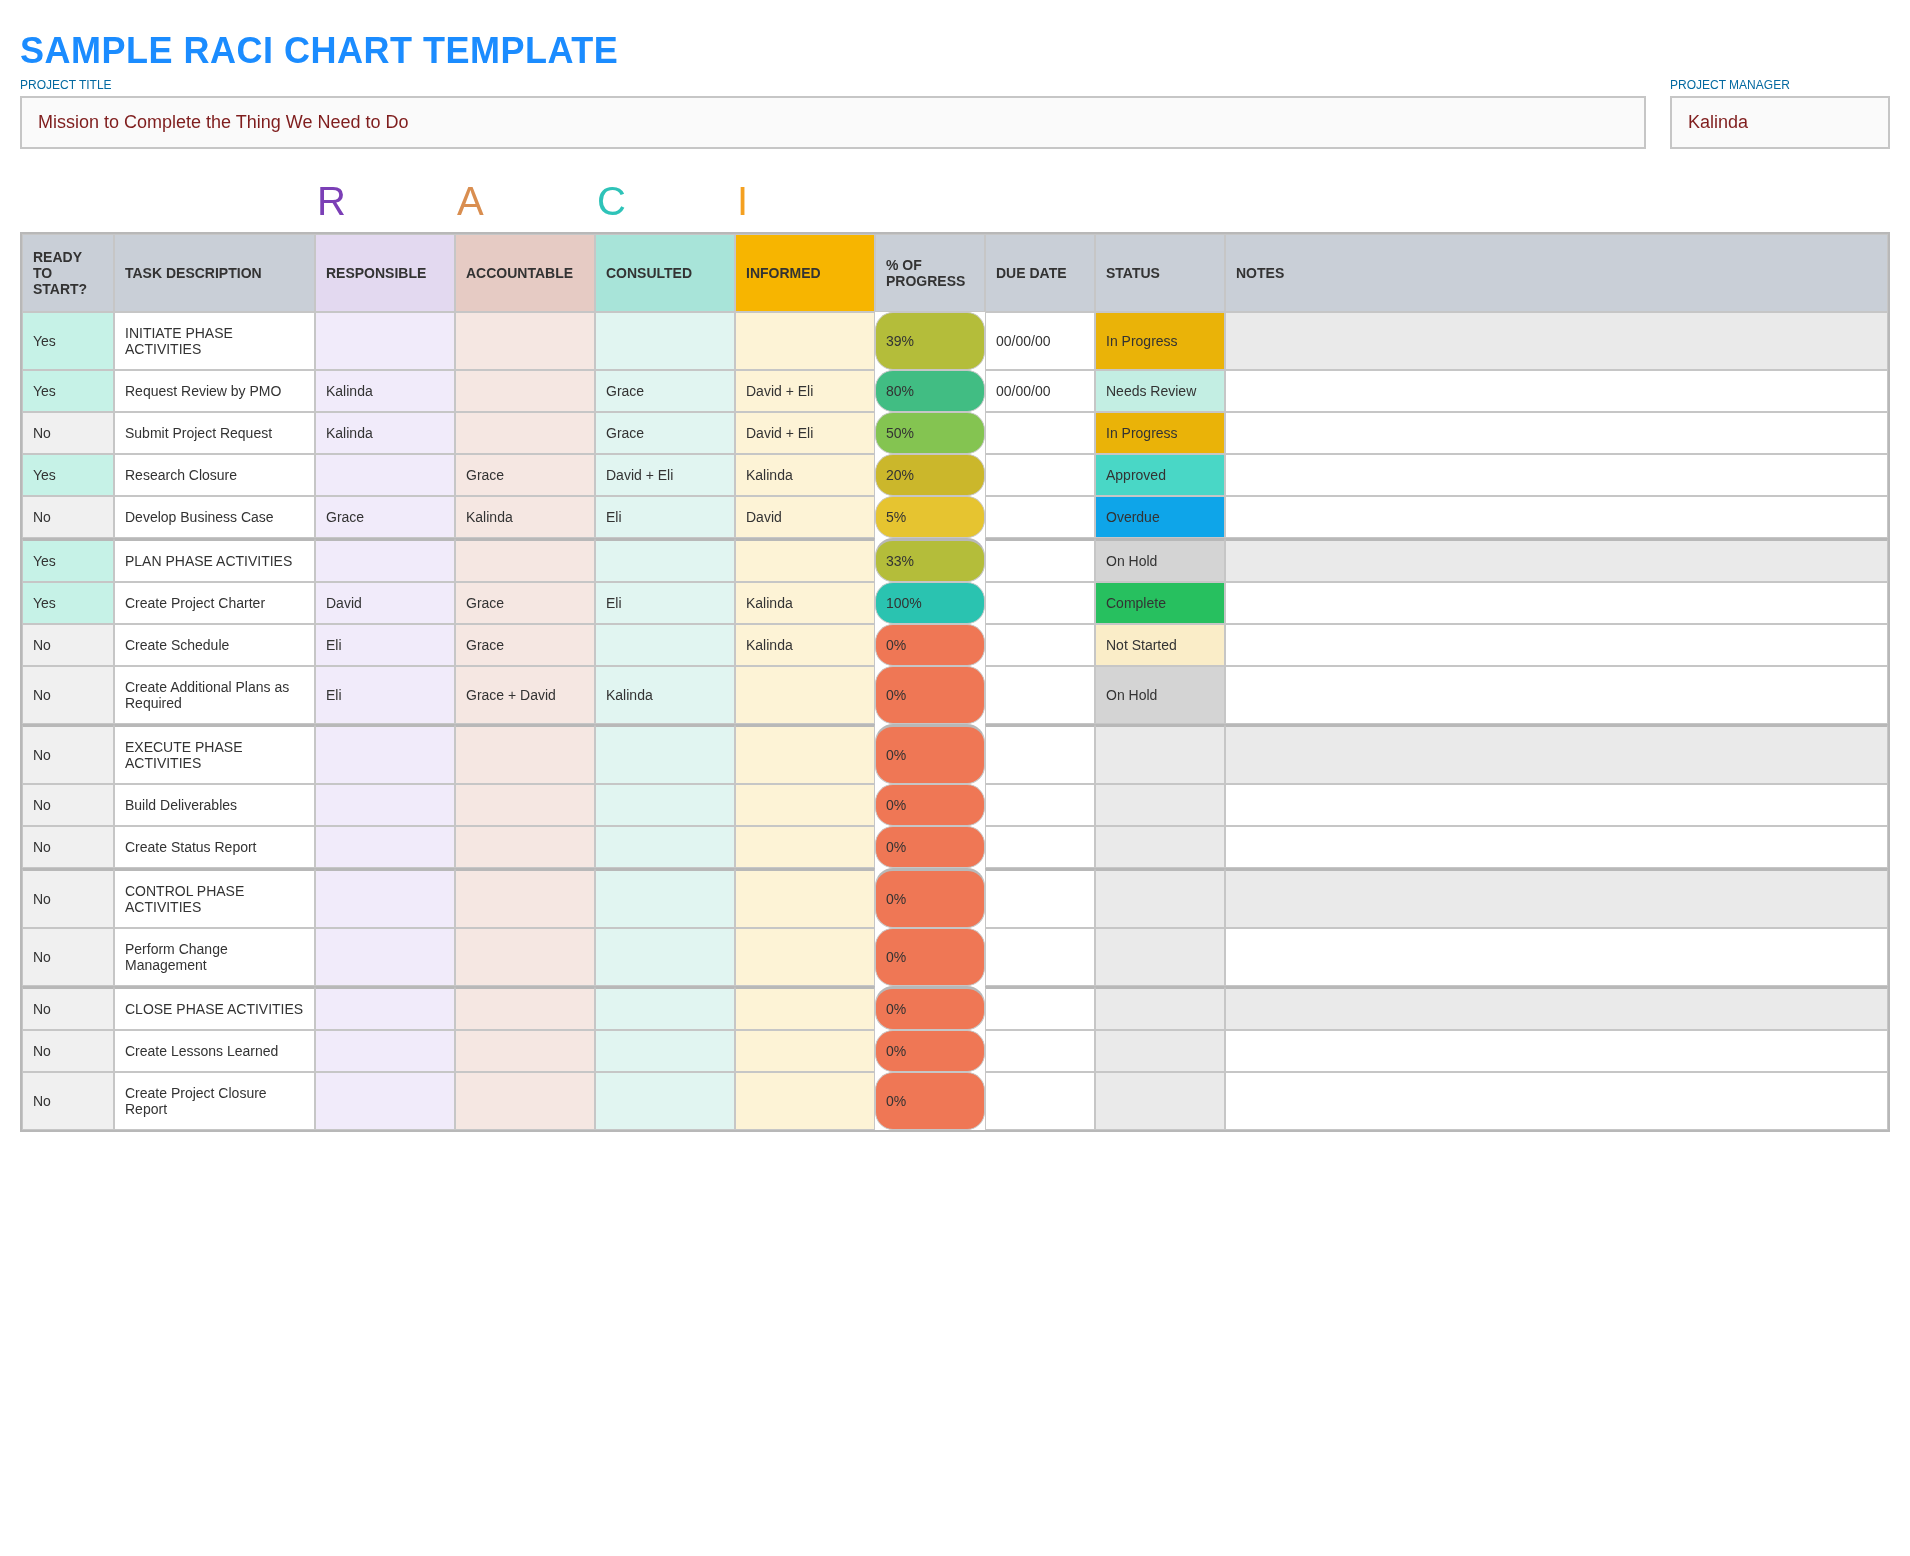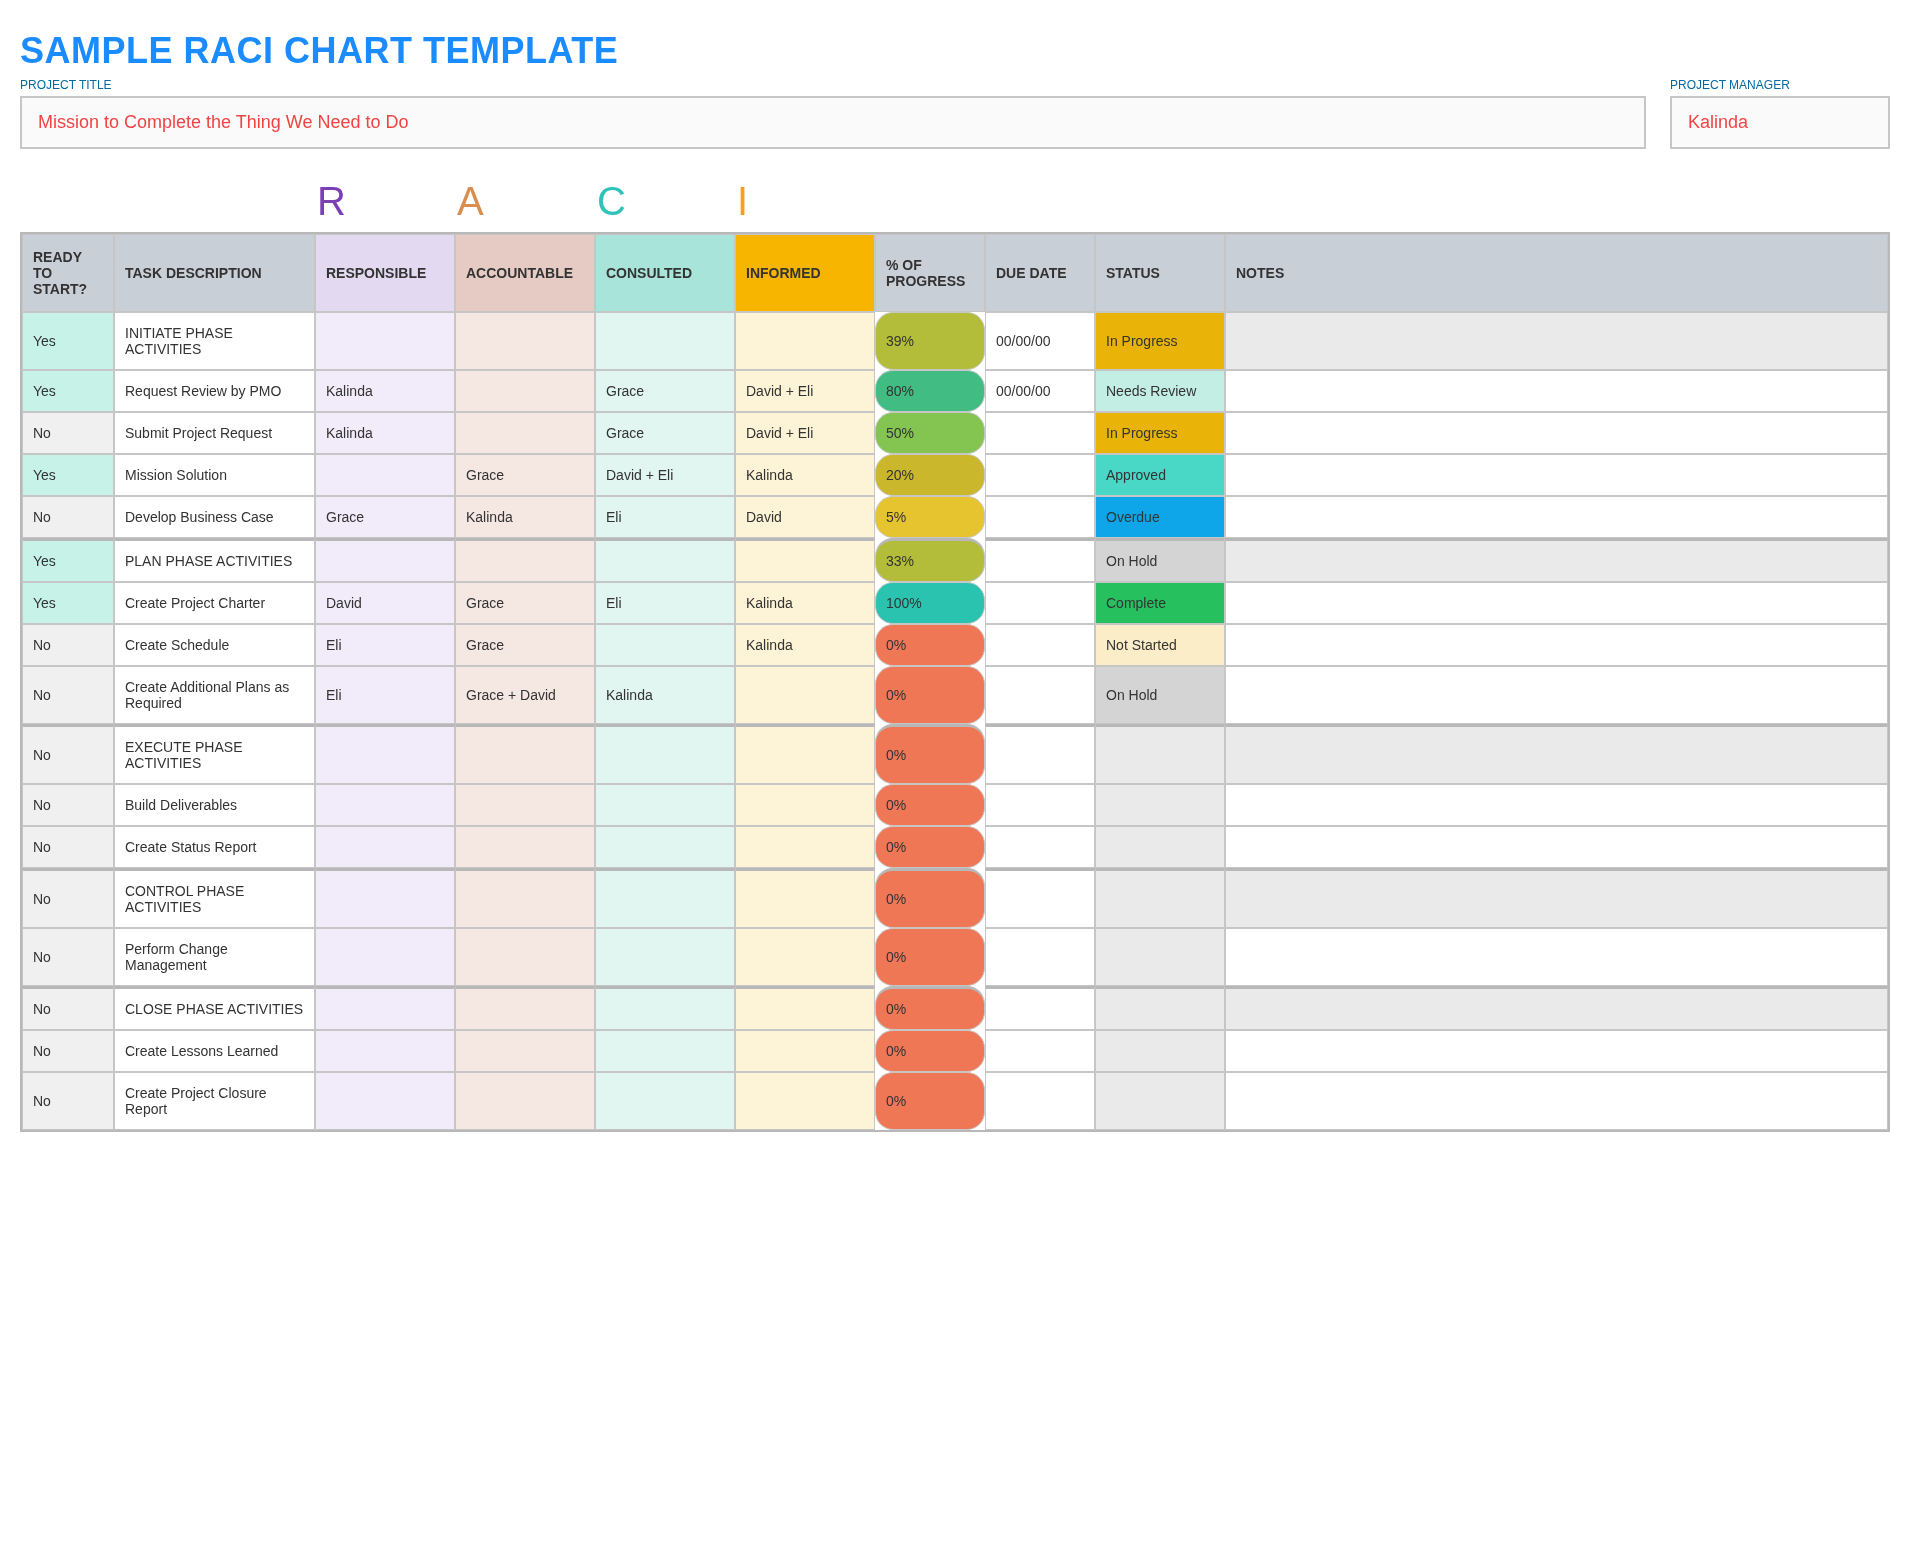--- a/index.html
+++ b/index.html
@@ -29,21 +29,21 @@
     font-size: 12px;
     color: #0369a1;
     text-transform: uppercase;
     margin-bottom: 4px;
   }
   .meta-box {
     border: 2px solid #c6c6c6;
     background: #fafafa;
     padding: 14px 16px;
     font-size: 18px;
-    color: #ef4444;
+    color: #7f1d1d;
   }
   .raci-letters {
     display: grid;
     grid-template-columns: 92px 201px 140px 140px 140px 140px 1fr;
     font-size: 40px;
     font-weight: 400;
     margin: 30px 0 8px 0;
   }
   .raci-letters span { text-align: left; padding-left: 4px; }
   .raci-R { grid-column: 3; color: #7b3fb6; }
@@ -205,21 +205,21 @@
         <td class="col-accountable"></td>
         <td class="col-consulted">Grace</td>
         <td class="col-informed">David + Eli</td>
         <td class="col-progress p-50">50%</td>
         <td class="col-due"></td>
         <td class="col-status s-inprogress">In Progress</td>
         <td class="col-notes"></td>
       </tr>
       <tr>
         <td class="col-ready ready-yes">Yes</td>
-        <td class="col-desc">Mission Solution</td>
+        <td class="col-desc">Research Closure</td>
         <td class="col-responsible"></td>
         <td class="col-accountable">Grace</td>
         <td class="col-consulted">David + Eli</td>
         <td class="col-informed">Kalinda</td>
         <td class="col-progress p-20">20%</td>
         <td class="col-due"></td>
         <td class="col-status s-approved">Approved</td>
         <td class="col-notes"></td>
       </tr>
       <tr>

